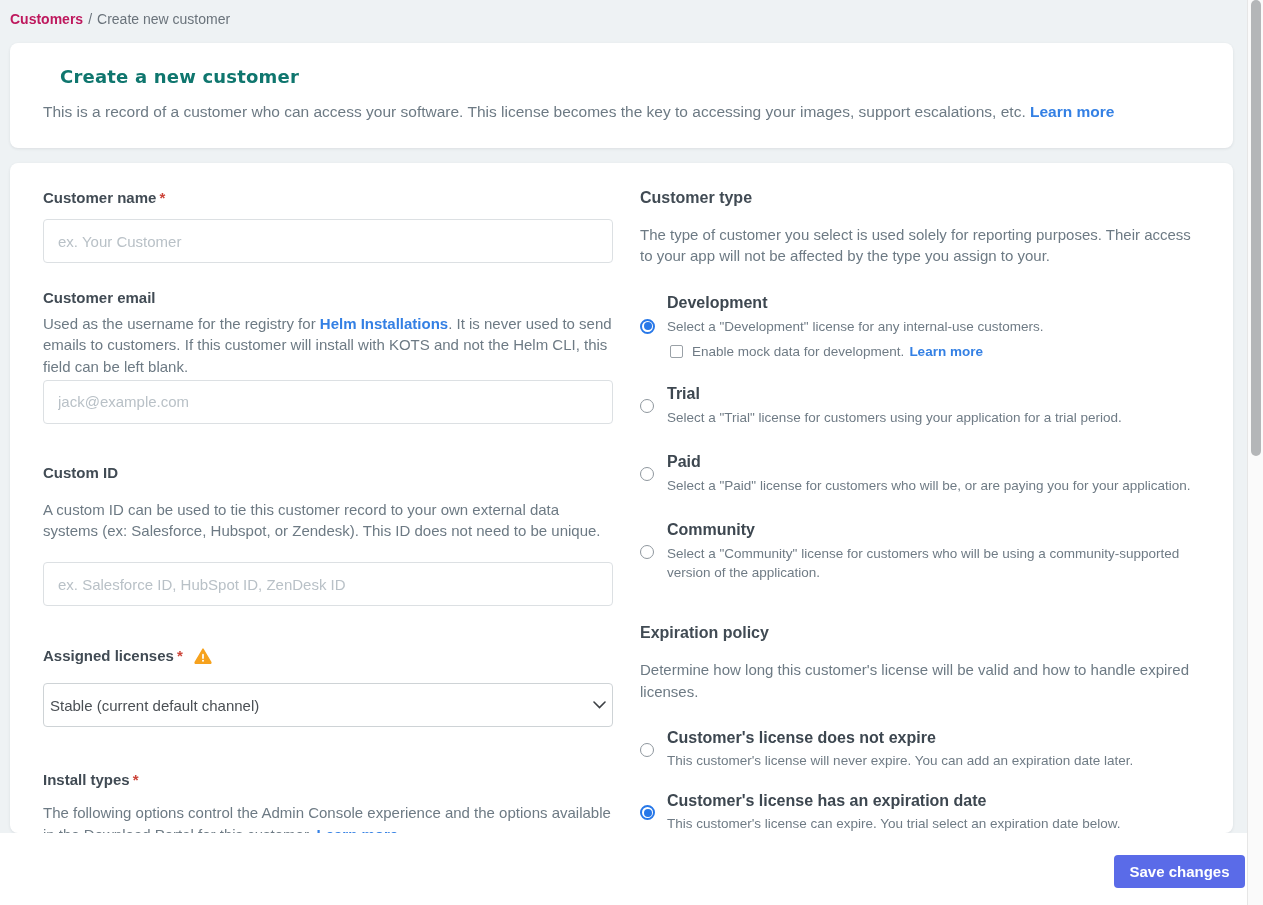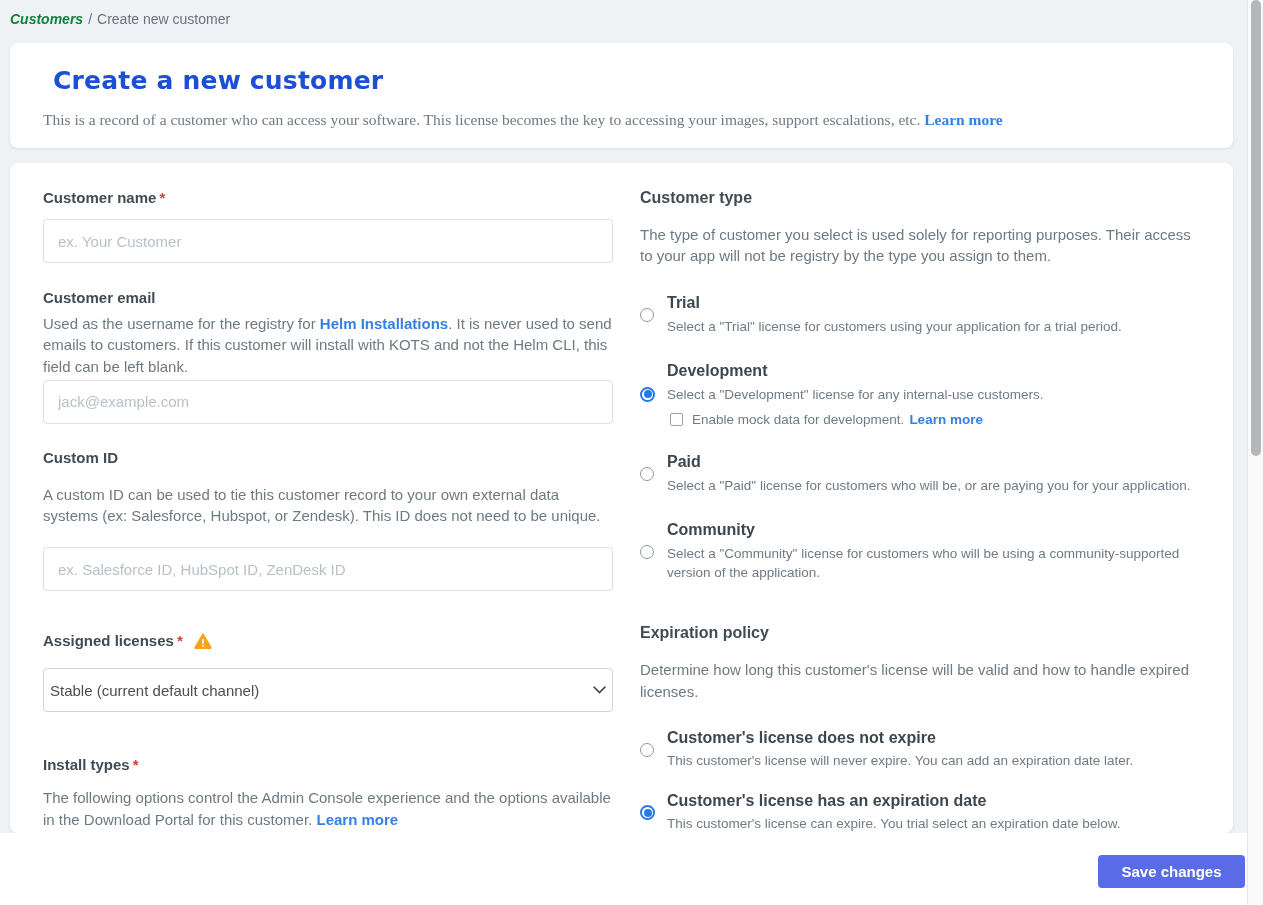--- a/index.html
+++ b/index.html
@@ -6,40 +6,40 @@
   html, body { width: 1263px; height: 905px; overflow: hidden; }
   body {
     font-family: "Liberation Sans", "DejaVu Sans", sans-serif;
     background: #eef2f4;
     color: #4a555f;
   }
   .page { position: relative; width: 1263px; height: 905px; overflow: hidden; }
 
   
   .breadcrumb { padding: 11px 0 0 10px; font-size: 14px; color: #6a737b; height: 43px; }
-  .breadcrumb a { color: #15803d; font-weight: 600; text-decoration: none; cursor: pointer; font-style: italic; }
+  .breadcrumb a { color: #be185d; font-weight: 600; text-decoration: none; cursor: pointer; }
   .breadcrumb .crumb-sep { margin: 0 5px; color: #6a737b; }
 
   
   .card {
     background: #fff;
     border-radius: 8px;
     box-shadow: 0 1px 3px rgba(50,60,70,0.10);
     margin-left: 10px;
     width: 1223px;
   }
   .card.header-card { height: 105px; padding: 20px 23px; }
   .card.form-card { margin-top: 15px; height: 670px; padding: 26px 23px; overflow: hidden; }
 
   h1.page-title {
     font-family: "DejaVu Sans", "Liberation Sans", sans-serif;
-    font-size: 25px; font-weight: bold; color: #1d4ed8; letter-spacing: .2px;
-    margin: 3px 0 14px 20px;
-  }
-  .header-card p { font-size: 15.5px; color: #6d7a84; margin-left: 10px; line-height: 1.4; font-family: Liberation Serif, serif; }
+    font-size: 18px; font-weight: bold; color: #0f766e; letter-spacing: .2px;
+    margin: 3px 0 14px 27px;
+  }
+  .header-card p { font-size: 15.5px; color: #6d7a84; margin-left: 10px; line-height: 1.4; }
 
   a.link { color: #3480e4; font-weight: 600; text-decoration: none; cursor: pointer; }
 
   
   .form-grid { display: grid; grid-template-columns: 570px 1fr; column-gap: 37px; }
   .col-left { padding-left: 10px; width: 580px; }
 
   .field-label { font-size: 15px; font-weight: 600; color: #414b54; }
   .req { color: #cc4439; font-weight: 600; margin-left: 3px; }
 
@@ -48,21 +48,21 @@
     border: 1px solid #dce0e3; border-radius: 4px;
     padding: 0 14px; font-size: 15px; color: #414b54;
     font-family: "Liberation Sans", "DejaVu Sans", sans-serif;
     outline: none; background: #fff;
   }
   .text-input::placeholder { color: #b9c1c7; opacity: 1; }
 
   .help-text { font-size: 15px; color: #6d7a84; line-height: 1.42; margin-top: 7px; width: 575px; }
 
   .mt26 { margin-top: 26px; }
-  .mt25 { margin-top: 25px; }
+  .mt25 { margin-top: 40px; }
   .mt41 { margin-top: 41px; }
   .mt44 { margin-top: 44px; }
   .input-gap { margin-top: 3px; }
 
   
   .select-box {
     width: 570px; height: 44px; margin-top: 16px;
     border: 1px solid #ced3d6; border-radius: 4px;
     display: flex; align-items: center; justify-content: space-between;
     padding: 0 6px; font-size: 15px; color: #4a4f54; background: #fff; cursor: pointer;
@@ -103,21 +103,21 @@
   .exp-options .opt { margin-bottom: 22px; }
   .exp-options .opt-title { margin-bottom: 4px; }
 
   
   .save-bar {
     position: absolute; left: 0; bottom: 0; width: 1263px; height: 72px;
     background: #fff;
   }
   .save-btn {
     position: absolute; right: 18px; top: 22px;
-    width: 147px; height: 33px; border: none; border-radius: 4px;
+    width: 131px; height: 33px; border: none; border-radius: 4px;
     background: #5a6be8; color: #fff; font-size: 15px; font-weight: bold;
     font-family: "Liberation Sans", "DejaVu Sans", sans-serif; cursor: pointer;
   }
 
   
   .scrollbar-track {
     position: absolute; top: 0; right: 0; width: 16px; height: 905px;
     background: #fafafa; border-left: 1px solid #e6e6e6; z-index: 5;
   }
   .scrollbar-thumb {
@@ -175,53 +175,53 @@
         </div>
 
         <div class="field-label mt44"><span>Install types</span><span class="req">*</span></div>
         <div class="help-text" style="margin-top:14px"><span>The following options control the Admin Console experience and the options available in the Download Portal for this customer.</span> <a class="link">Learn more</a></div>
 
       </div>
 
       <div class="col-right">
 
         <div class="section-heading">Customer type</div>
-        <div class="section-desc">The type of customer you select is used solely for reporting purposes. Their access to your app will not be registry by the type you assign to them.</div>
+        <div class="section-desc">The type of customer you select is used solely for reporting purposes. Their access to your app will not be affected by the type you assign to your.</div>
         <div class="options" id="customer-type-options">
-  <div class="opt">
-    <div class="radio-col">
-      <span class="radio"></span>
-    </div>
-    <div class="opt-body">
-      <div class="opt-title">Trial</div>
-      <div class="opt-desc">Select a "Trial" license for customers using your application for a trial period.</div>
-
-    </div>
-  </div>
-
   <div class="opt">
     <div class="radio-col">
       <span class="radio selected"></span>
     </div>
     <div class="opt-body">
       <div class="opt-title">Development</div>
       <div class="opt-desc">Select a "Development" license for any internal-use customers.</div>
       <div class="checkbox-row" style="display: flex;">
         <span class="checkbox"></span>
         <span class="cb-label">Enable mock data for development.</span>
         <a class="link">Learn more</a>
       </div>
     </div>
   </div>
 
   <div class="opt">
     <div class="radio-col">
       <span class="radio"></span>
     </div>
     <div class="opt-body">
+      <div class="opt-title">Trial</div>
+      <div class="opt-desc">Select a "Trial" license for customers using your application for a trial period.</div>
+
+    </div>
+  </div>
+
+  <div class="opt">
+    <div class="radio-col">
+      <span class="radio"></span>
+    </div>
+    <div class="opt-body">
       <div class="opt-title">Paid</div>
       <div class="opt-desc">Select a "Paid" license for customers who will be, or are paying you for your application.</div>
 
     </div>
   </div>
 
   <div class="opt">
     <div class="radio-col">
       <span class="radio"></span>
     </div>

